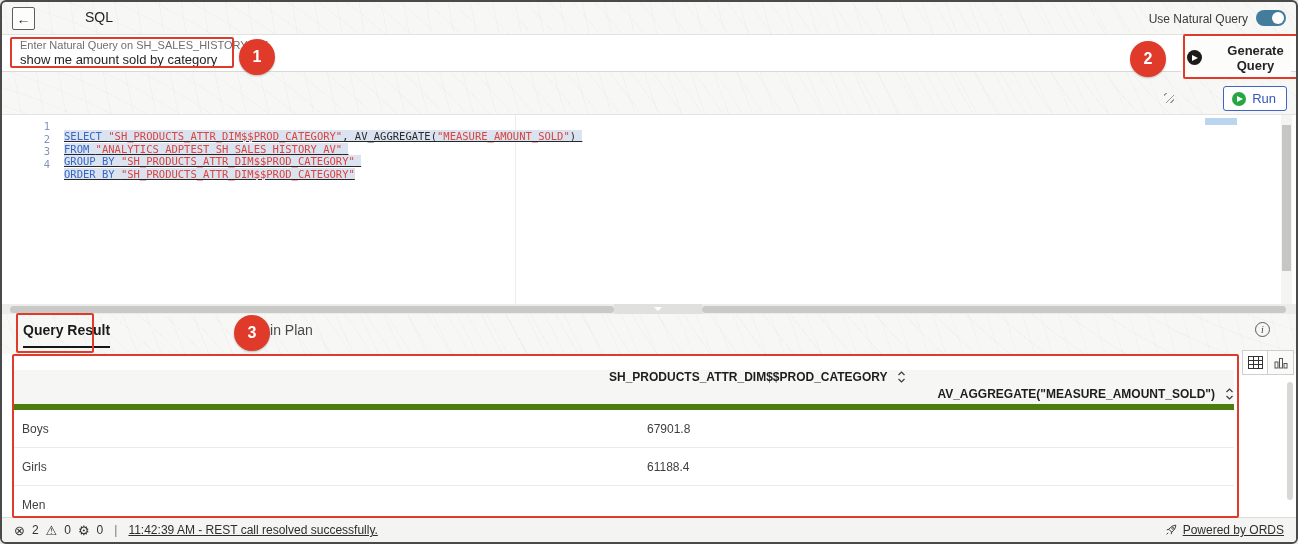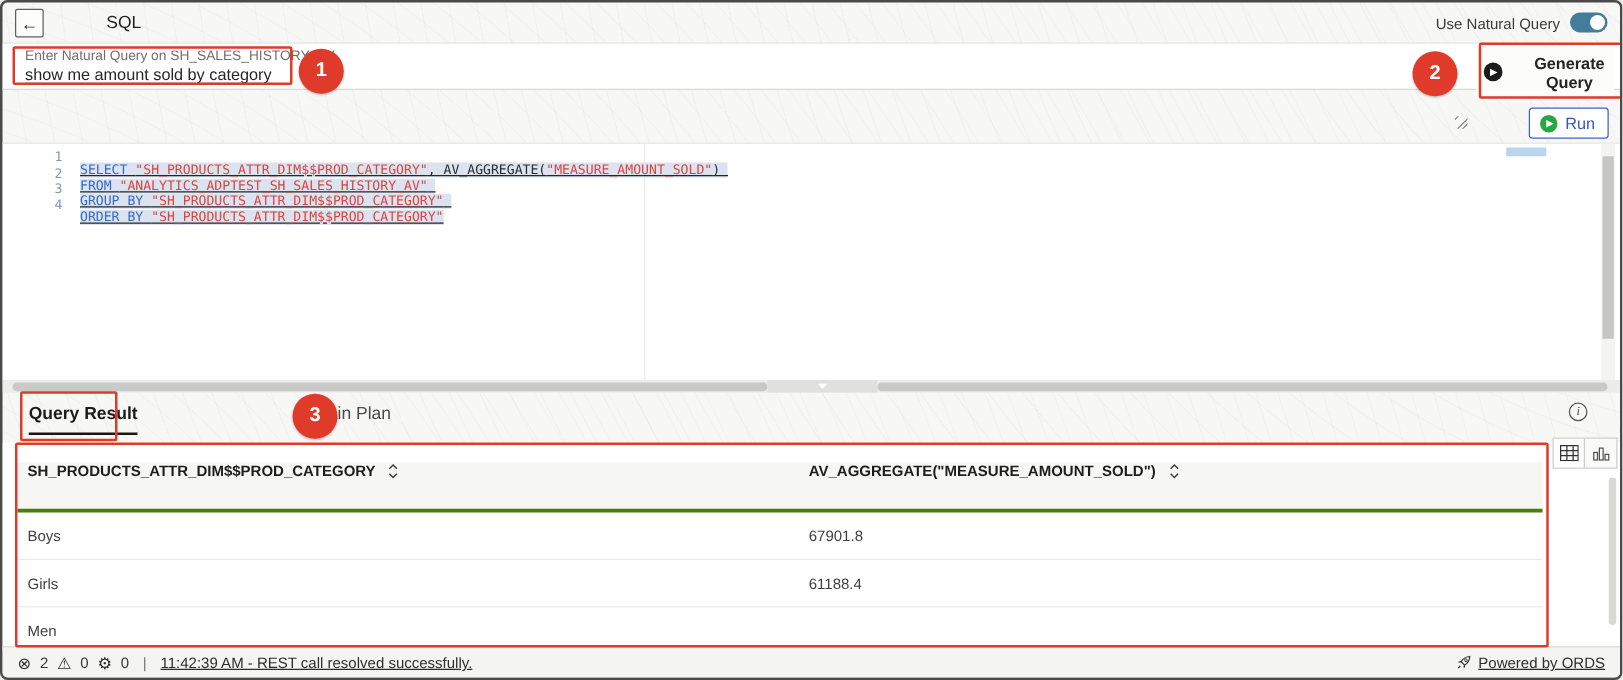--- a/index.html
+++ b/index.html
@@ -57,21 +57,21 @@
   .tab { position:absolute; top:8px; font-size:14px; cursor:pointer; }
   .tab.active { left:21px; font-weight:bold; color:#1b1b1b; padding-bottom:8px; border-bottom:2.5px solid #161616; }
   .tab.inactive { left:233px; color:#4a4a4a; }
   .info-icon { position:absolute; right:26px; top:8px; width:15px; height:15px; border:1px solid #5a5a5a; border-radius:50%; font-size:10px; color:#444; display:flex; align-items:center; justify-content:center; font-style:italic; font-family:"Liberation Serif", serif; cursor:pointer; }
   
   .results { position:absolute; left:0; top:352px; width:100%; height:167px; background:#fff; }
   .view-toggle { position:absolute; right:2px; top:-4px; display:flex; }
   .view-btn { width:26px; height:25px; border:1px solid #cfcfcd; background:#fff; display:flex; align-items:center; justify-content:center; cursor:pointer; }
   .view-btn + .view-btn { border-left:none; background:#fafaf9; }
   .grid-table { position:absolute; left:12px; top:16px; right:62px; }
-  .t-head { display:flex; background:#f6f6f5; height:40px; align-items:flex-start; border-bottom:3px solid #4d7c0f; }
+  .t-head { display:flex; background:#f6f6f5; height:40px; align-items:flex-end; border-bottom:6px solid #4d7c0f;flex-direction:column; }
   .t-hcell { font-size:12px; font-weight:bold; color:#1d1d1d; display:flex; align-items:center; gap:10px; }
   .t-row { display:flex; height:38px; align-items:center; border-bottom:1px solid #ebebe9; }
   .t-cell { font-size:12px; color:#3f3f3f; }
   .c1 { width:633px; padding-left:8px; }
   .c2 { flex:1; }
   .sort-icon { display:inline-flex; cursor:pointer; }
   .results-vscroll { position:absolute; right:2px; top:8px; width:8px; height:150px; }
   .results-vscroll .thumb { position:absolute; left:1px; top:20px; width:6px; height:118px; background:#d8d8d6; border-radius:3px; }
   
   .statusbar { position:absolute; left:0; bottom:0; width:100%; height:25px; background:#f4f4f2; border-top:1px solid #dcdcda; display:flex; align-items:center; padding:0 12px; font-size:12px; color:#333; }

